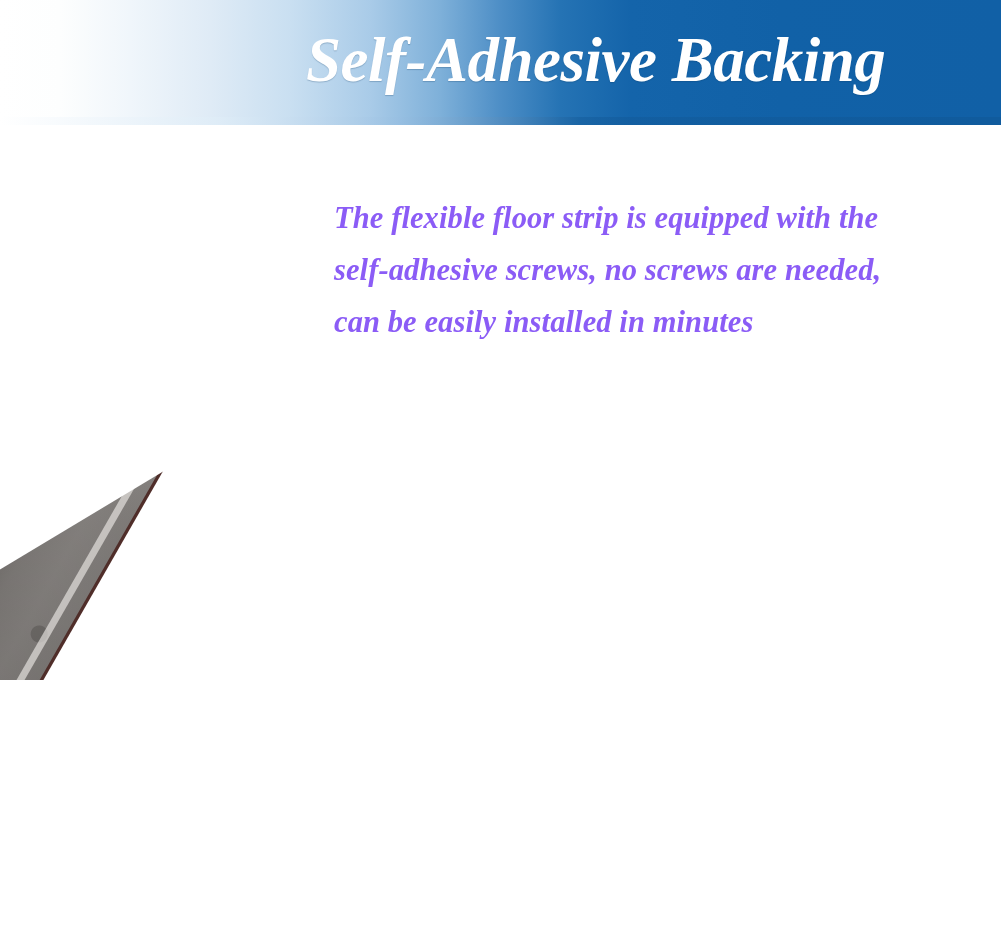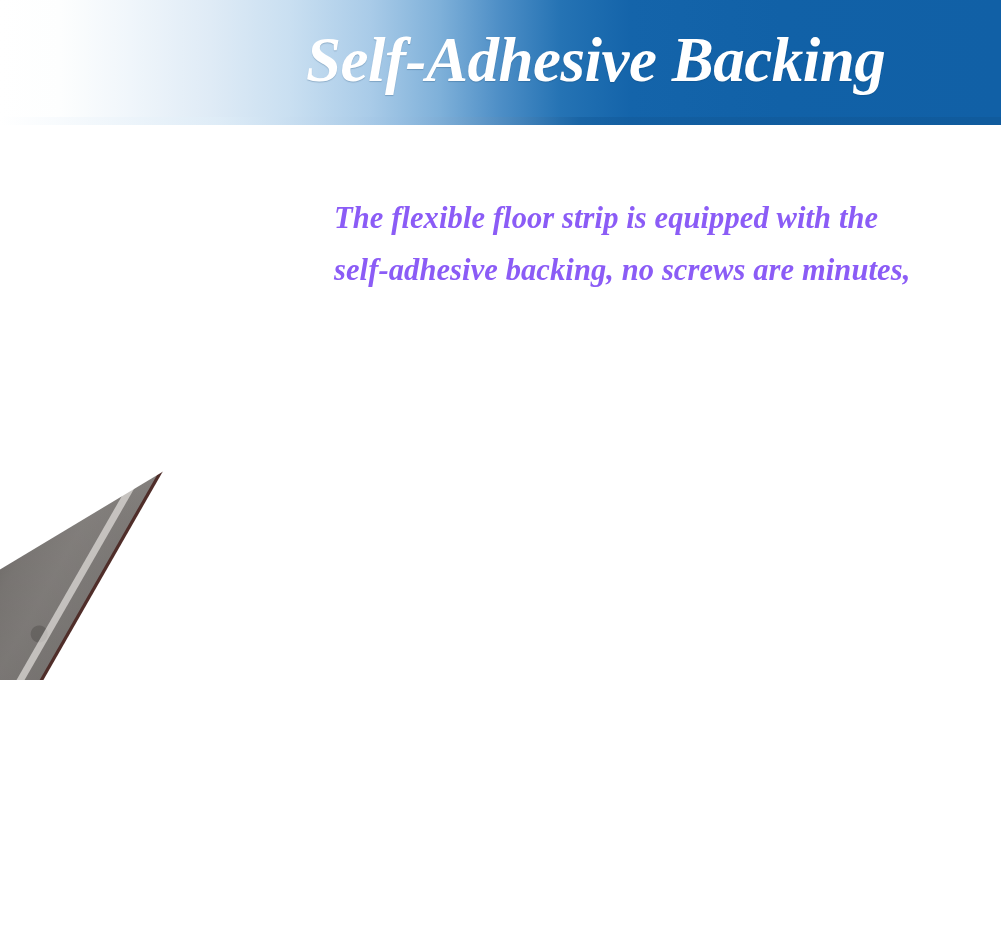--- a/index.html
+++ b/index.html
@@ -455,16 +455,17 @@
     <div class="photo-layer" id="red-liner-gloss"></div>
     <div class="photo-layer" id="red-liner-bend"></div>
 
     <div class="photo-layer" id="finger"></div>
     <div class="photo-layer" id="finger-shadow"></div>
 
   </div>
 
   <div id="description">
     <div class="desc-line">The flexible floor strip is equipped with the</div>
-    <div class="desc-line">self-adhesive backing, no screws are minutes,</div>
+    <div class="desc-line">self-adhesive screws, no screws are needed,</div>
+    <div class="desc-line">can be easily installed in minutes</div>
   </div>
 
 </div>
 
 </body></html>

